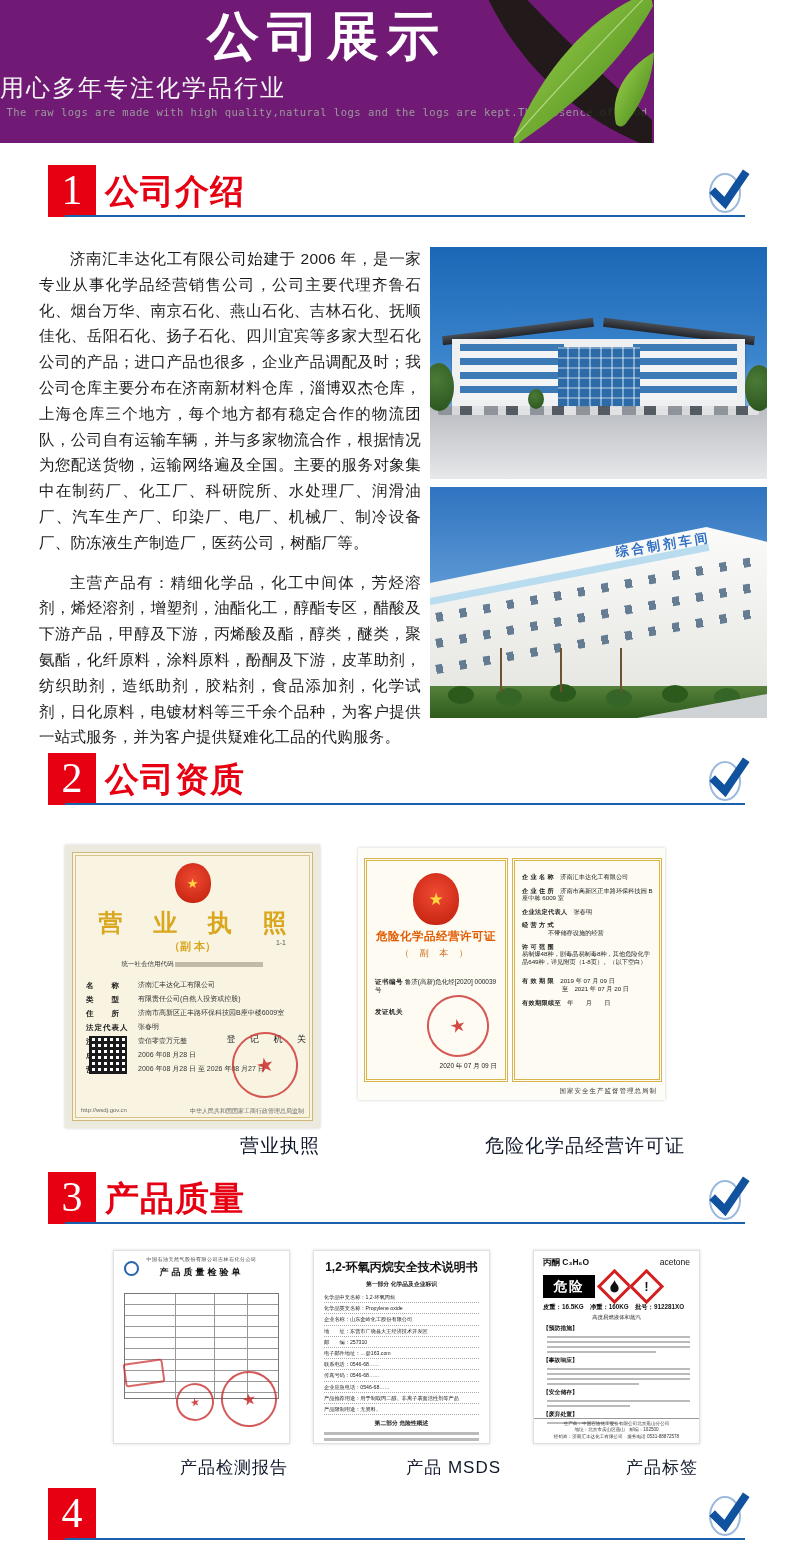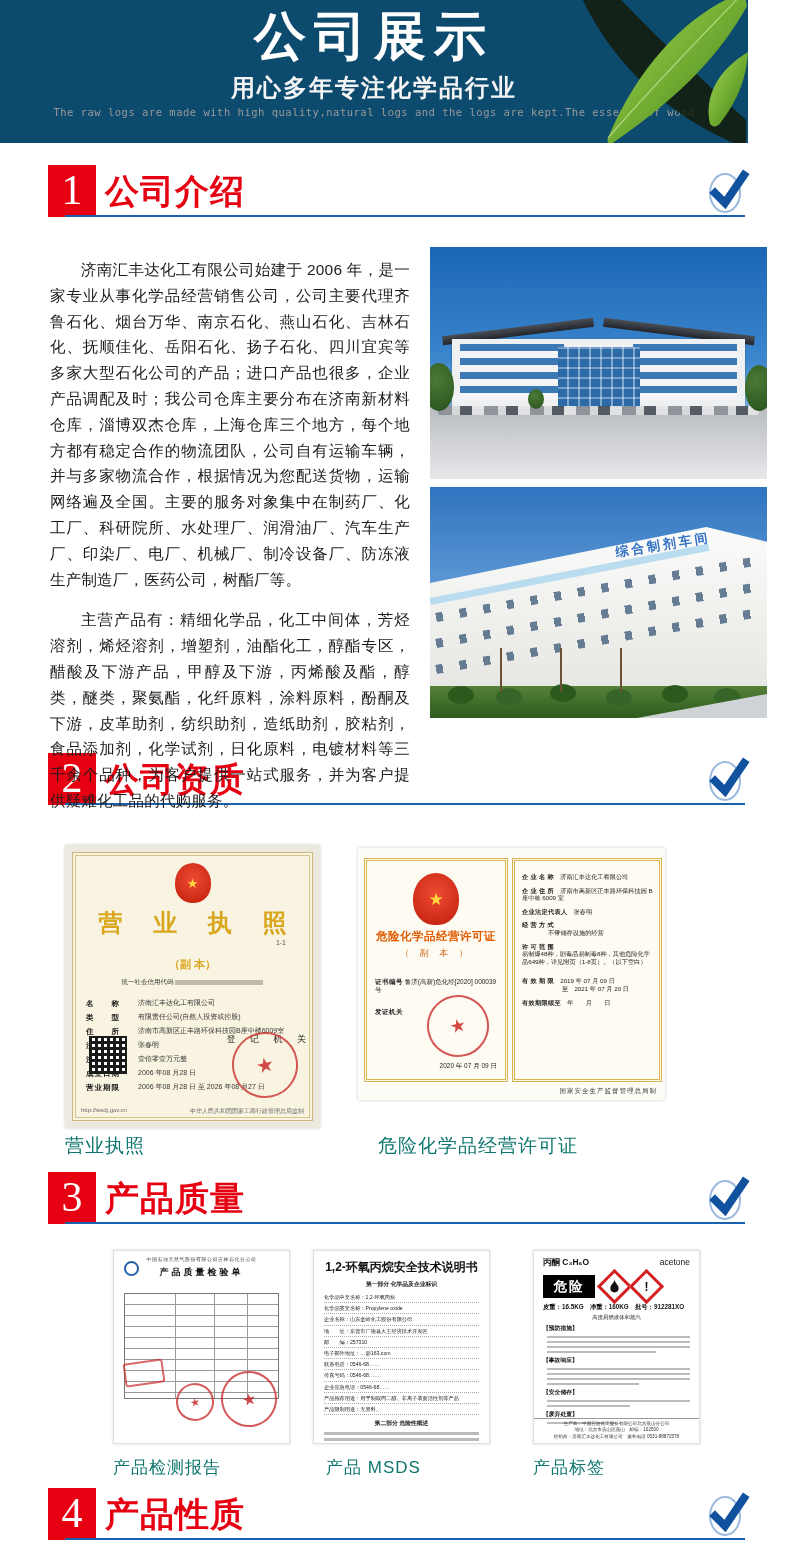--- a/index.html
+++ b/index.html
@@ -1,40 +1,40 @@
 <!DOCTYPE html>
 <html><head>
 <meta charset="utf-8">
 <style>
   html,body{margin:0;padding:0;background:#fff}
   body{width:800px;height:1550px;position:relative;overflow:hidden;
        font-family:"Liberation Sans","DejaVu Sans",sans-serif;}
 
   
-  .hero{position:absolute;top:0;left:0;width:748px;height:143px;background:#0c4a6e;overflow:hidden}
+  .hero{position:absolute;top:0;left:0;width:654px;height:143px;background:#701a75;overflow:hidden}
   .hero-title{position:absolute;top:2px;left:0;width:100%;text-align:center;color:#fff;
               font-size:52px;font-weight:bold;letter-spacing:8px}
-  .hero-sub{position:absolute;top:72px;left:0;width:100%;text-align:center;color:#f5f5f5;
-            font-size:24px;font-weight:bold;letter-spacing:2px}
+  .hero-sub{position:absolute;top:72px;left:0;width:100%;text-align:left;color:#f5f5f5;
+            font-size:24px;font-weight:normal;letter-spacing:2px}
   .hero-tag{position:absolute;left:0;width:100%;text-align:center;color:#9a9a9a;
             font-family:"DejaVu Sans Mono",monospace;font-size:10.5px;letter-spacing:.5px}
   .hero-leaves{position:absolute;top:0;right:0}
 
   
   .sec-head{position:absolute;left:0;width:800px;height:56px}
   .sec-num{position:absolute;left:48px;top:0;width:48px;height:52px;background:#e60012;color:#fff;
            font-family:"Liberation Serif","DejaVu Serif",serif;font-size:42px;line-height:50px;text-align:center}
   .sec-title{position:absolute;left:105px;top:4px;color:#e60012;font-weight:bold;font-size:34px;letter-spacing:1px}
   .sec-line{position:absolute;left:65px;top:50px;width:680px;height:2px;background:#1961ac}
   .sec-check{position:absolute;left:704px;top:0}
 
   
   .intro{position:absolute;left:35px;top:242px;width:390px;font-size:15.5px;line-height:25.8px;
          color:#1c1c1c;text-align:justify;letter-spacing:.2px}
-  .intro p{margin:15px;text-indent:2em}
+  .intro p{margin:4px;text-indent:2em}
   .intro p+p{margin-top:14px}
   .intro .lead{font-weight:normal}
 
   
   .photo{position:absolute;left:430px;width:337px;overflow:hidden;background:#9cc}
   .photo1{top:247px;height:232px;background:linear-gradient(180deg,#1c67b5 0%,#3b85cd 48%,#7ab1e0 70%)}
   .p1-ground{position:absolute;left:0;right:0;bottom:0;height:72px;background:linear-gradient(180deg,#b9bcc1,#e7e8ea)}
   .p1-bldg{position:absolute;left:22px;right:22px;top:92px;height:70px;background:#eef0f2;box-shadow:0 1px 2px rgba(0,0,0,.3)}
   .p1-glass{position:absolute;left:128px;width:82px;top:100px;height:61px;
     background:repeating-linear-gradient(180deg,rgba(255,255,255,.35) 0 2px,rgba(255,255,255,0) 2px 10px),
@@ -56,28 +56,28 @@
   .p2-win{position:absolute;left:6px;width:324px;height:9px;transform:rotate(-10deg);transform-origin:left center;
     background:repeating-linear-gradient(90deg,rgba(62,92,122,.78) 0 7px,rgba(255,255,255,0) 7px 24px)}
   .p2-green{position:absolute;left:0;right:0;bottom:0;height:32px;background:linear-gradient(180deg,#55813a,#2e5a1d)}
   .p2-bush{position:absolute;left:18px;bottom:14px;width:26px;height:18px;border-radius:50%;background:#2c5a1d;
     box-shadow:48px 2px 0 #356527,102px -2px 0 #2c5a1d,158px 3px 0 #356527,214px -1px 0 #2c5a1d,266px 2px 0 #356527}
   .p2-road{position:absolute;right:0;bottom:0;width:130px;height:24px;background:#cfd3d6;
     clip-path:polygon(0 100%,100% 0,100% 100%)}
   .p2-trunk{position:absolute;width:2px;height:44px;background:#6c5132;bottom:26px}
 
   
-  .cert-caption{position:absolute;color:#0f766e;font-size:19px;text-align:left;letter-spacing:1px}
+  .cert-caption{position:absolute;color:#0f172a;font-size:19px;text-align:right;letter-spacing:1px}
   .license{position:absolute;left:65px;top:845px;width:255px;height:283px;background:#eceadf;box-shadow:0 0 3px rgba(0,0,0,.2)}
   .lic-page{position:absolute;inset:7px;background:#f9f4e2;border:1px solid #cdb87a;
     box-shadow:inset 0 0 0 2px #f9f4e2,inset 0 0 0 3px #d8c489;overflow:hidden}
   .emblem{border-radius:50% 50% 46% 46%;background:radial-gradient(circle at 50% 40%,#ef4a32,#bf1d0c);
     display:flex;align-items:center;justify-content:center;color:#ffd83d}
   .lic-title{margin-top:4px;text-align:center;color:#d9a61d;font-weight:bold;font-size:24px;letter-spacing:12px;text-indent:12px}
-  .lic-sub{text-align:center;color:#d9a61d;font-weight:bold;font-size:11px;margin-top:18px}
+  .lic-sub{text-align:center;color:#d9a61d;font-weight:bold;font-size:11px;margin-top:0}
   .lic-pageno{position:absolute;right:26px;top:86px;font-size:7px;color:#555}
   .lic-code{text-align:center;font-size:6.5px;color:#333;margin-top:6px}
   .lic-code .bl-inline{display:inline-block;width:88px;height:5px;background:#9a9484;opacity:.6;vertical-align:middle}
   .lic-fields{margin-top:12px;padding:0 13px}
   .lf{display:flex;margin:4px 0;align-items:flex-start}
   .lf b{flex:0 0 52px;font-size:7.5px;color:#1a1a1a;letter-spacing:1px}
   .lf span{flex:1;font-size:7px;color:#333;line-height:8.5px}
   .blg{flex:1}
   .bl{height:3.5px;background:#8a8578;opacity:.55;margin:2.6px 0}
   .qr{position:absolute;left:16px;bottom:46px;width:38px;height:38px;background:#fff;
@@ -183,21 +183,20 @@
   <div class="sec-num">3</div>
   <div class="sec-title">产品质量</div>
   <div class="sec-line"></div>
   <svg class="sec-check" width="46" height="50" viewBox="0 0 46 50">
     <ellipse cx="21" cy="28" rx="15" ry="19" fill="none" stroke="#9bb9dd" stroke-width="2"></ellipse>
     <path d="M11 28 L21 38 L40 10" fill="none" stroke="#10529e" stroke-width="8" stroke-linecap="square"></path>
   </svg>
 </div>
 <div class="sec-head" style="top:1488px">
   <div class="sec-num">4</div>
-  <div class="sec-title">产品性质</div>
   <div class="sec-line"></div>
   <svg class="sec-check" width="46" height="50" viewBox="0 0 46 50">
     <ellipse cx="21" cy="28" rx="15" ry="19" fill="none" stroke="#9bb9dd" stroke-width="2"></ellipse>
     <path d="M11 28 L21 38 L40 10" fill="none" stroke="#10529e" stroke-width="8" stroke-linecap="square"></path>
   </svg>
 </div>
 
 <div class="intro">
   <p>济南汇丰达化工有限公司始建于 2006 年，是一家专业从事化学品经营销售公司，公司主要代理齐鲁石化、烟台万华、南京石化、燕山石化、吉林石化、抚顺佳化、岳阳石化、扬子石化、四川宜宾等多家大型石化公司的产品；进口产品也很多，企业产品调配及时；我公司仓库主要分布在济南新材料仓库，淄博双杰仓库，上海仓库三个地方，每个地方都有稳定合作的物流团队，公司自有运输车辆，并与多家物流合作，根据情况为您配送货物，运输网络遍及全国。主要的服务对象集中在制药厂、化工厂、科研院所、水处理厂、润滑油厂、汽车生产厂、印染厂、电厂、机械厂、制冷设备厂、防冻液生产制造厂，医药公司，树酯厂等。</p>
   <p><span class="lead">主营产品有：</span><span>精细化学品，化工中间体，芳烃溶剂，烯烃溶剂，增塑剂，油酯化工，醇酯专区，醋酸及下游产品，甲醇及下游，丙烯酸及酯，醇类，醚类，聚氨酯，化纤原料，涂料原料，酚酮及下游，皮革助剂，纺织助剂，造纸助剂，胶粘剂，食品添加剂，化学试剂，日化原料，电镀材料等三千余个品种，为客户提供一站式服务，并为客户提供疑难化工品的代购服务。</span></p>

